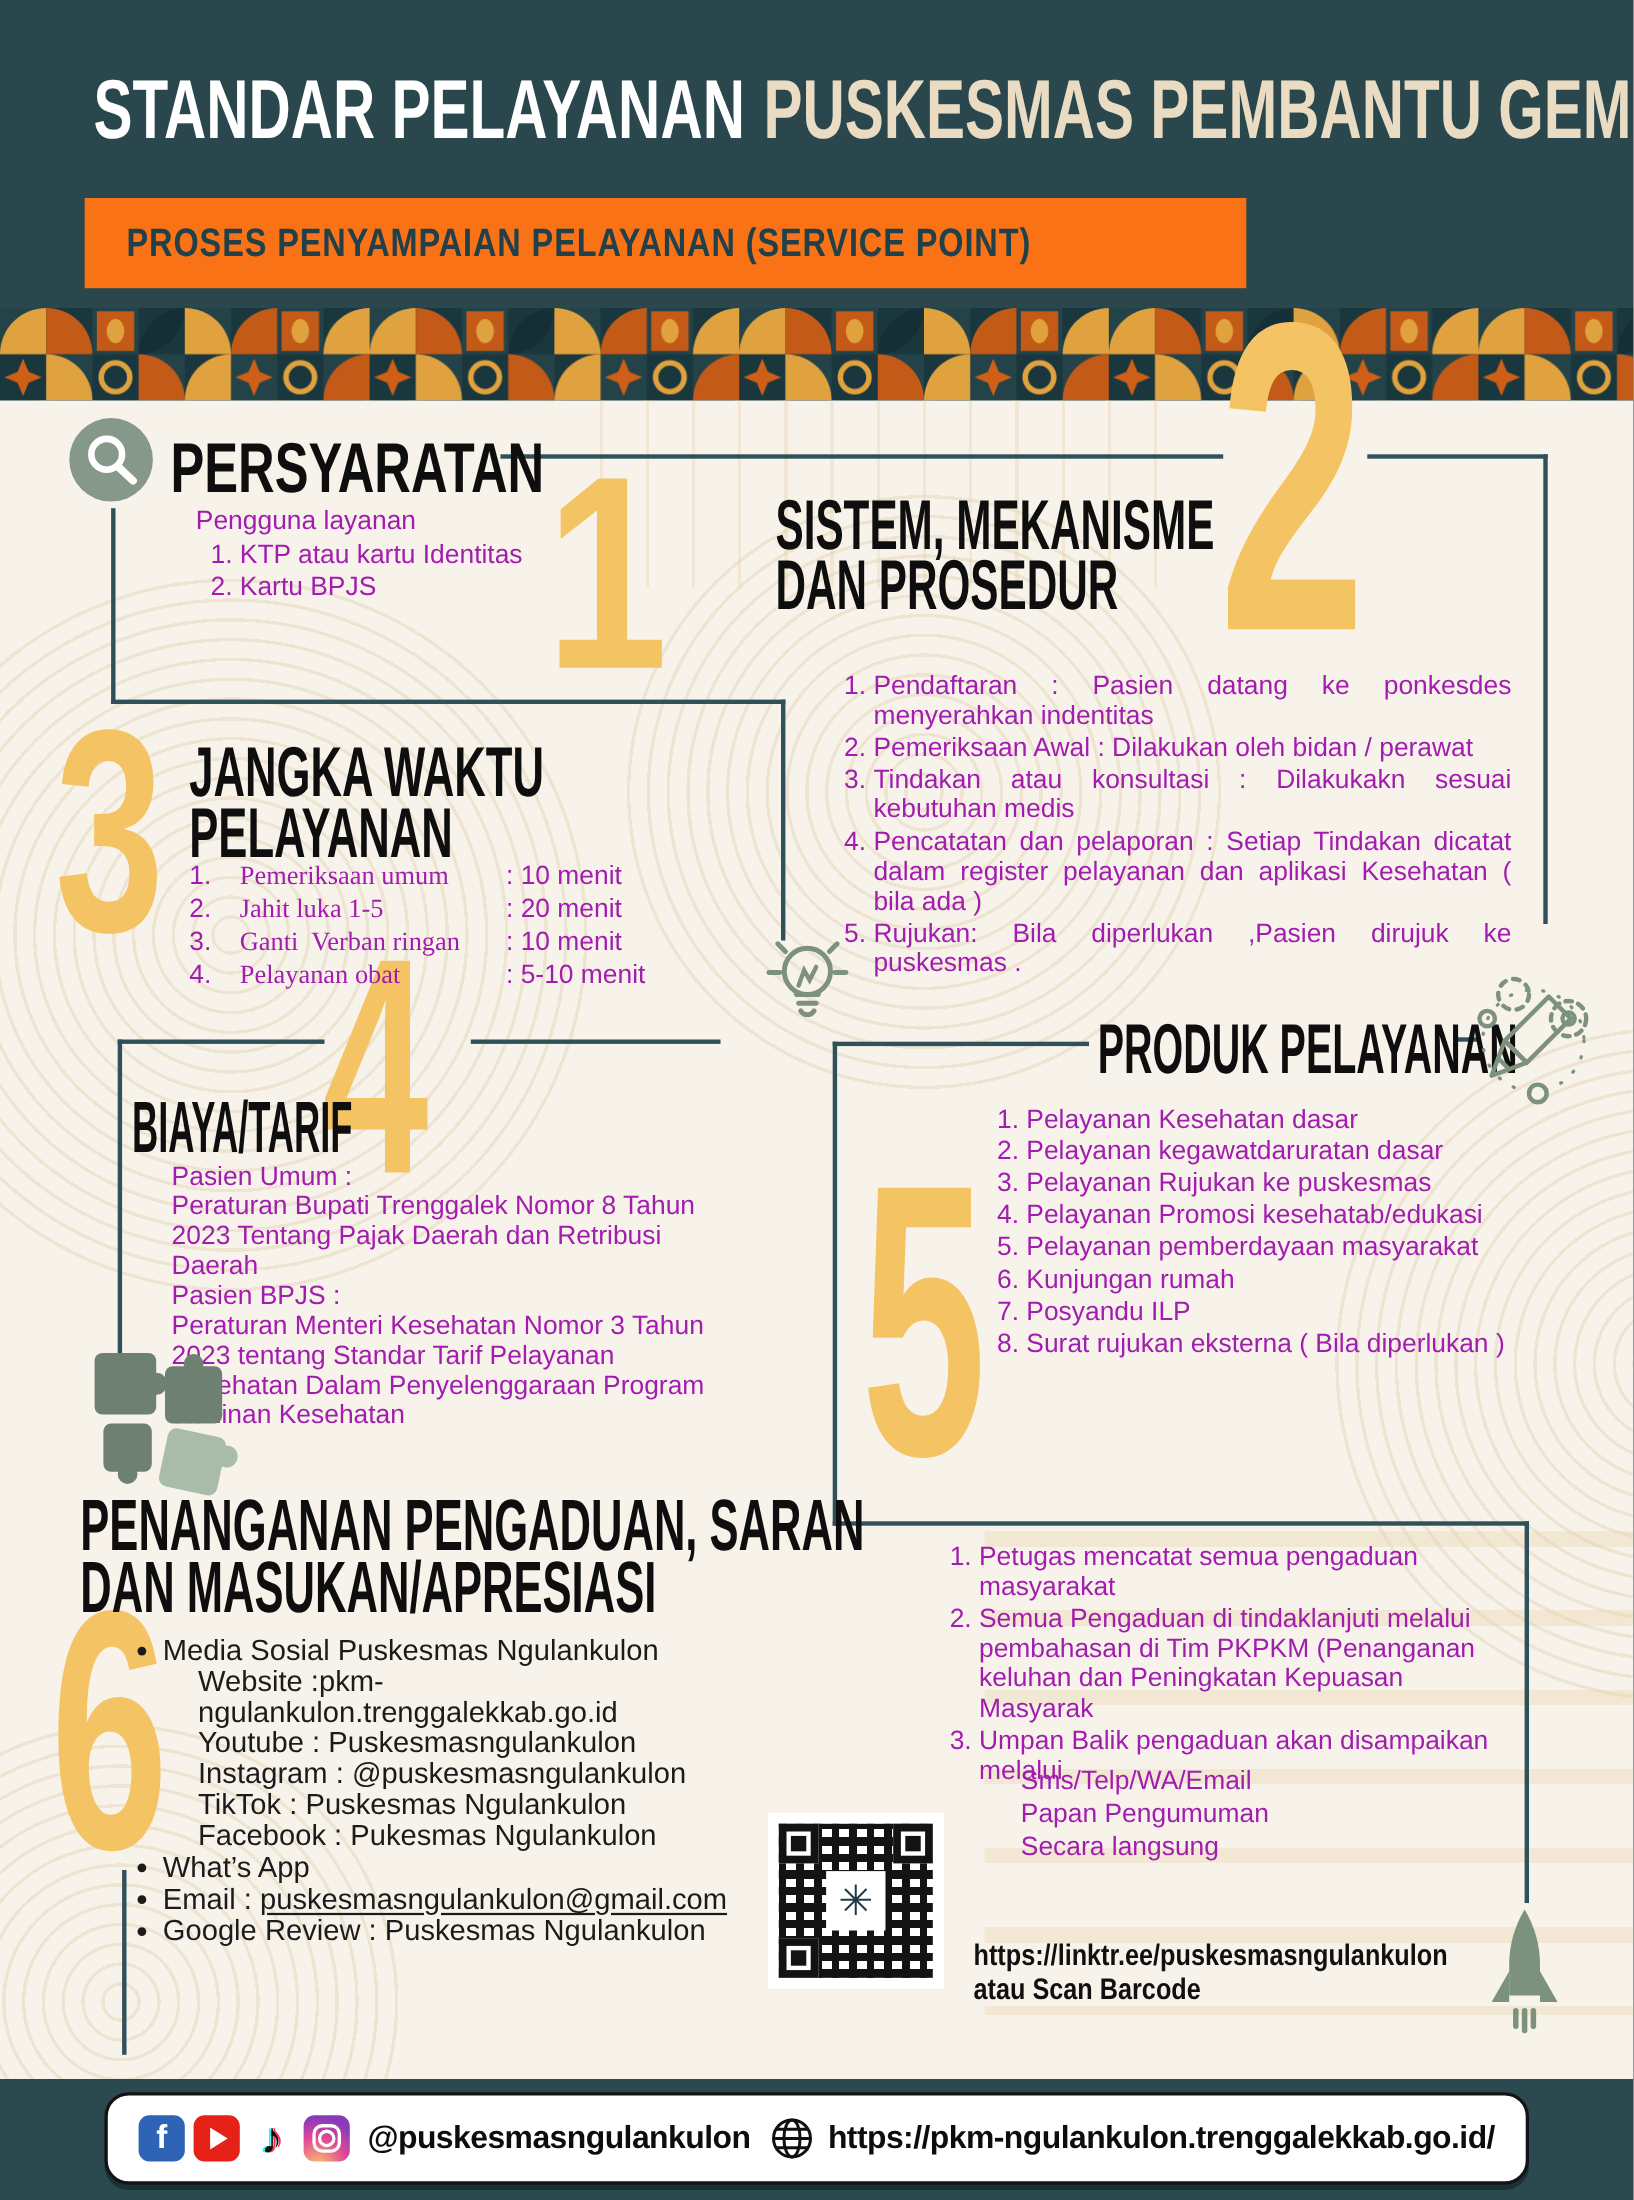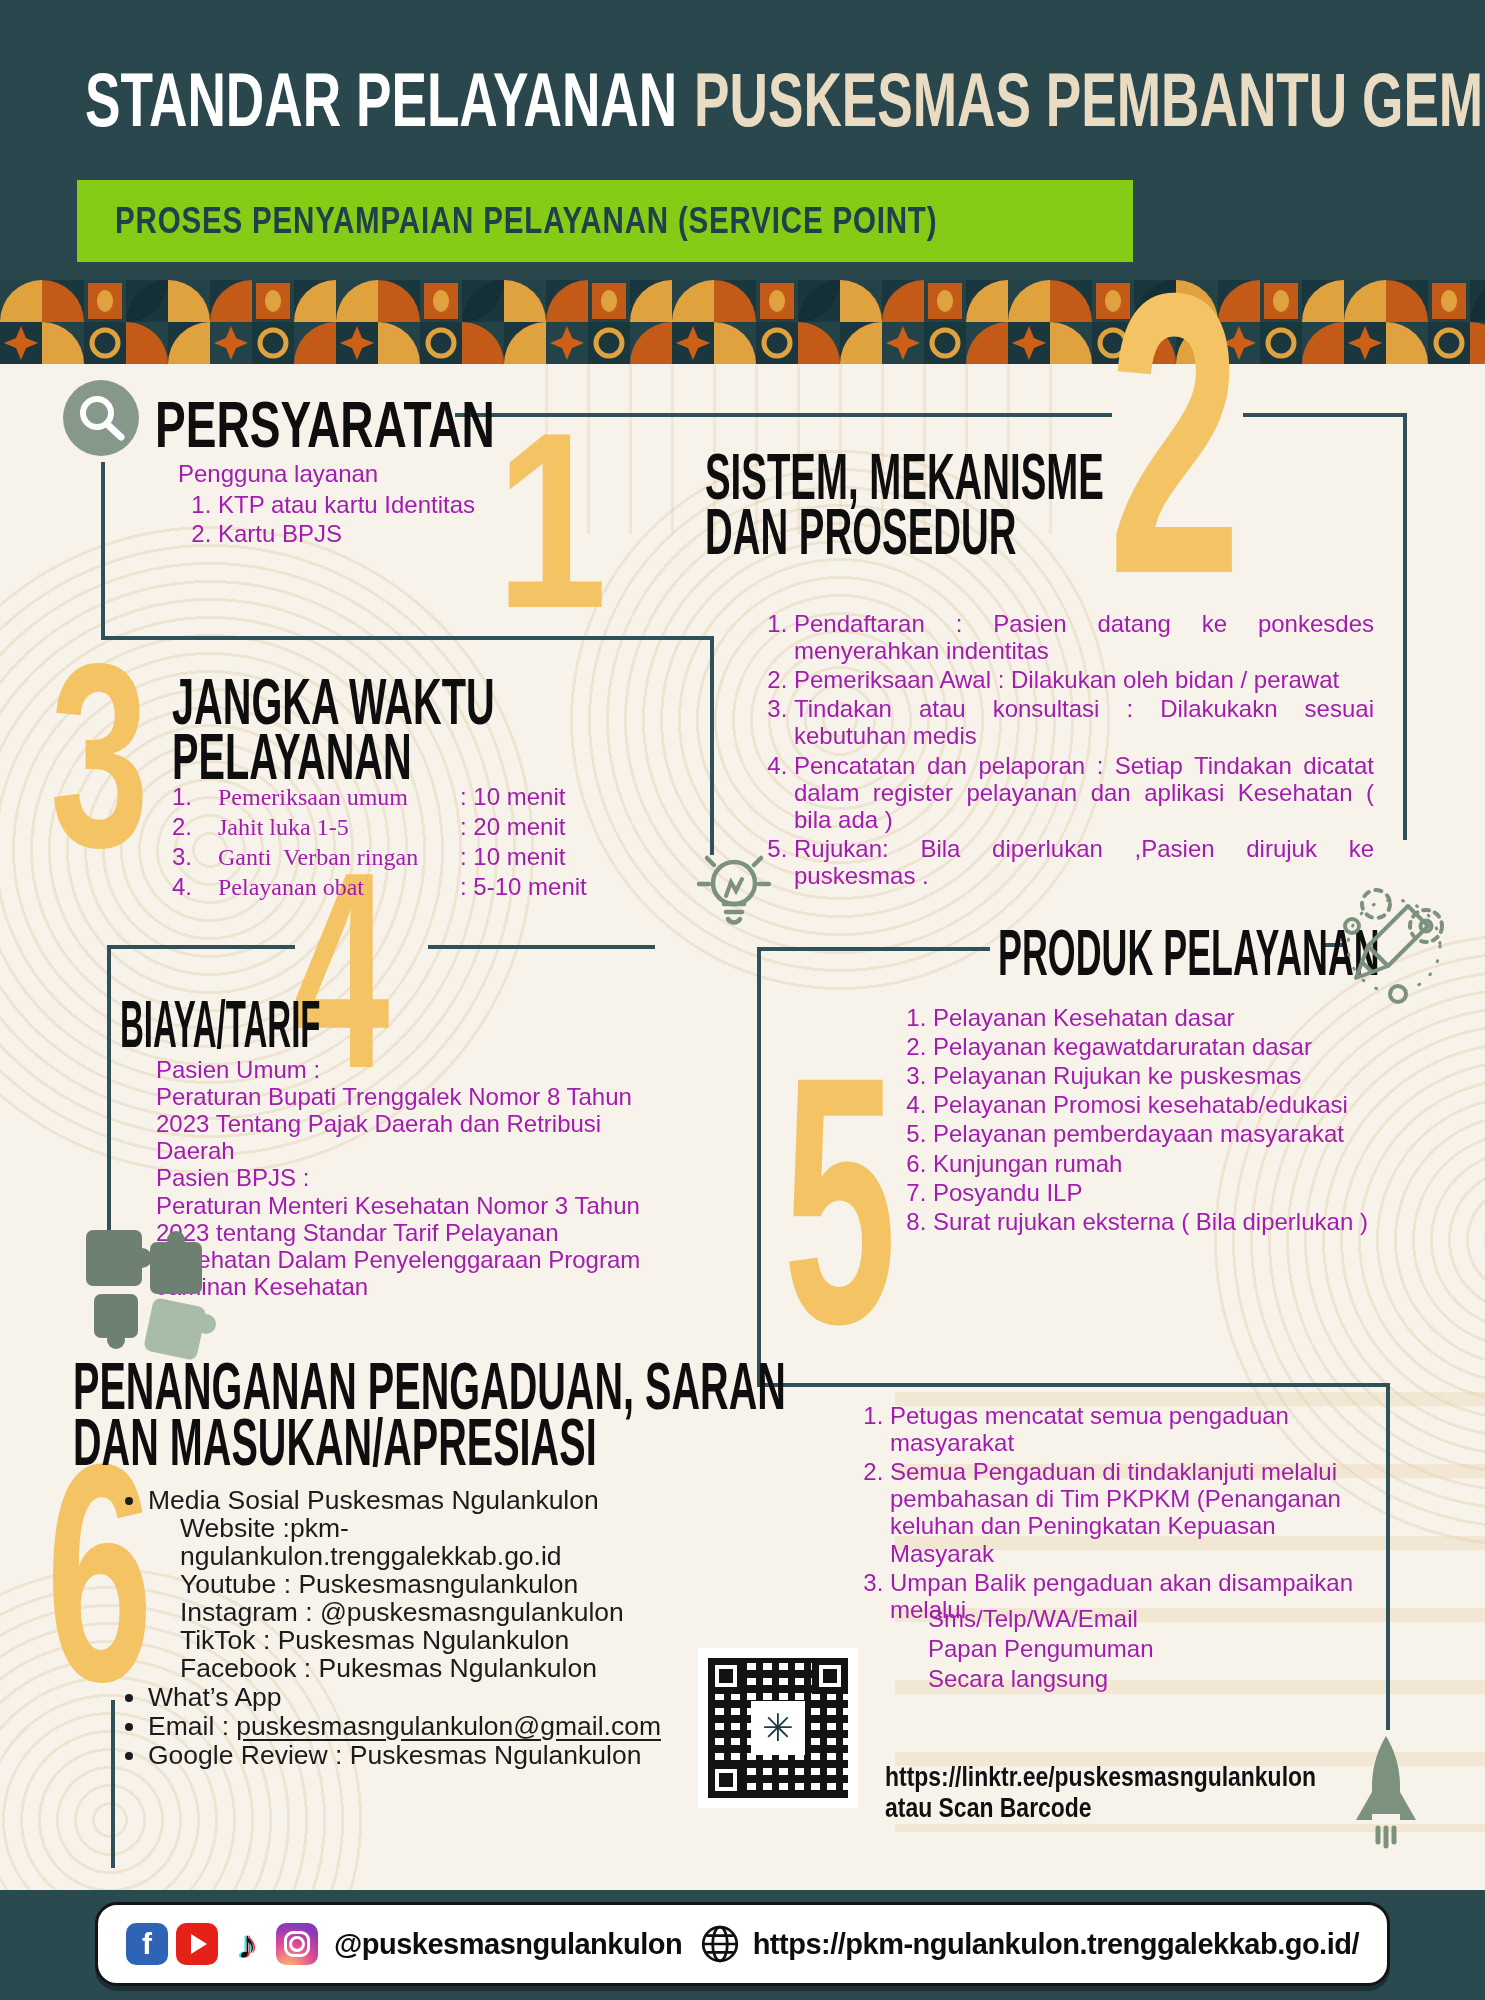--- a/index.html
+++ b/index.html
@@ -6,21 +6,21 @@
   #poster{
     position:relative;width:1485px;height:2000px;overflow:hidden;
     background:#f8f3ea;font-family:"Liberation Sans","DejaVu Sans",sans-serif;
     color:#1b1b1b;margin:0 auto;
   }
   .abs{position:absolute;}
   
   #hdr{position:absolute;left:0;top:0;width:1485px;height:364px;background:#2a474e;}
   .poster-title{position:absolute;left:85px;top:56px;font-size:76px;font-weight:800;
     white-space:nowrap;transform:scaleX(.70);transform-origin:left top;letter-spacing:0;}
-  #banner{position:absolute;left:77px;top:180px;width:1056px;height:82px;background:#84cc16;
+  #banner{position:absolute;left:77px;top:180px;width:1056px;height:82px;background:#f97316;
     display:flex;align-items:center;}
   #banner .bt{font-size:36px;font-weight:800;color:#22404a;white-space:nowrap;
     transform:scaleX(.82);transform-origin:left center;margin-left:38px;letter-spacing:1px;}
   
   .rings{position:absolute;border-radius:50%;
     background:repeating-radial-gradient(circle,transparent 0 15px,rgba(205,175,125,.22) 15px 18px);}
   .vlines{position:absolute;background:repeating-linear-gradient(90deg,rgba(224,198,152,.28) 0 3px,transparent 3px 42px);}
   .hlines{position:absolute;background:repeating-linear-gradient(180deg,rgba(231,212,175,.38) 0 14px,transparent 14px 72px);}
   
   .ln{position:absolute;background:#2e515a;}

